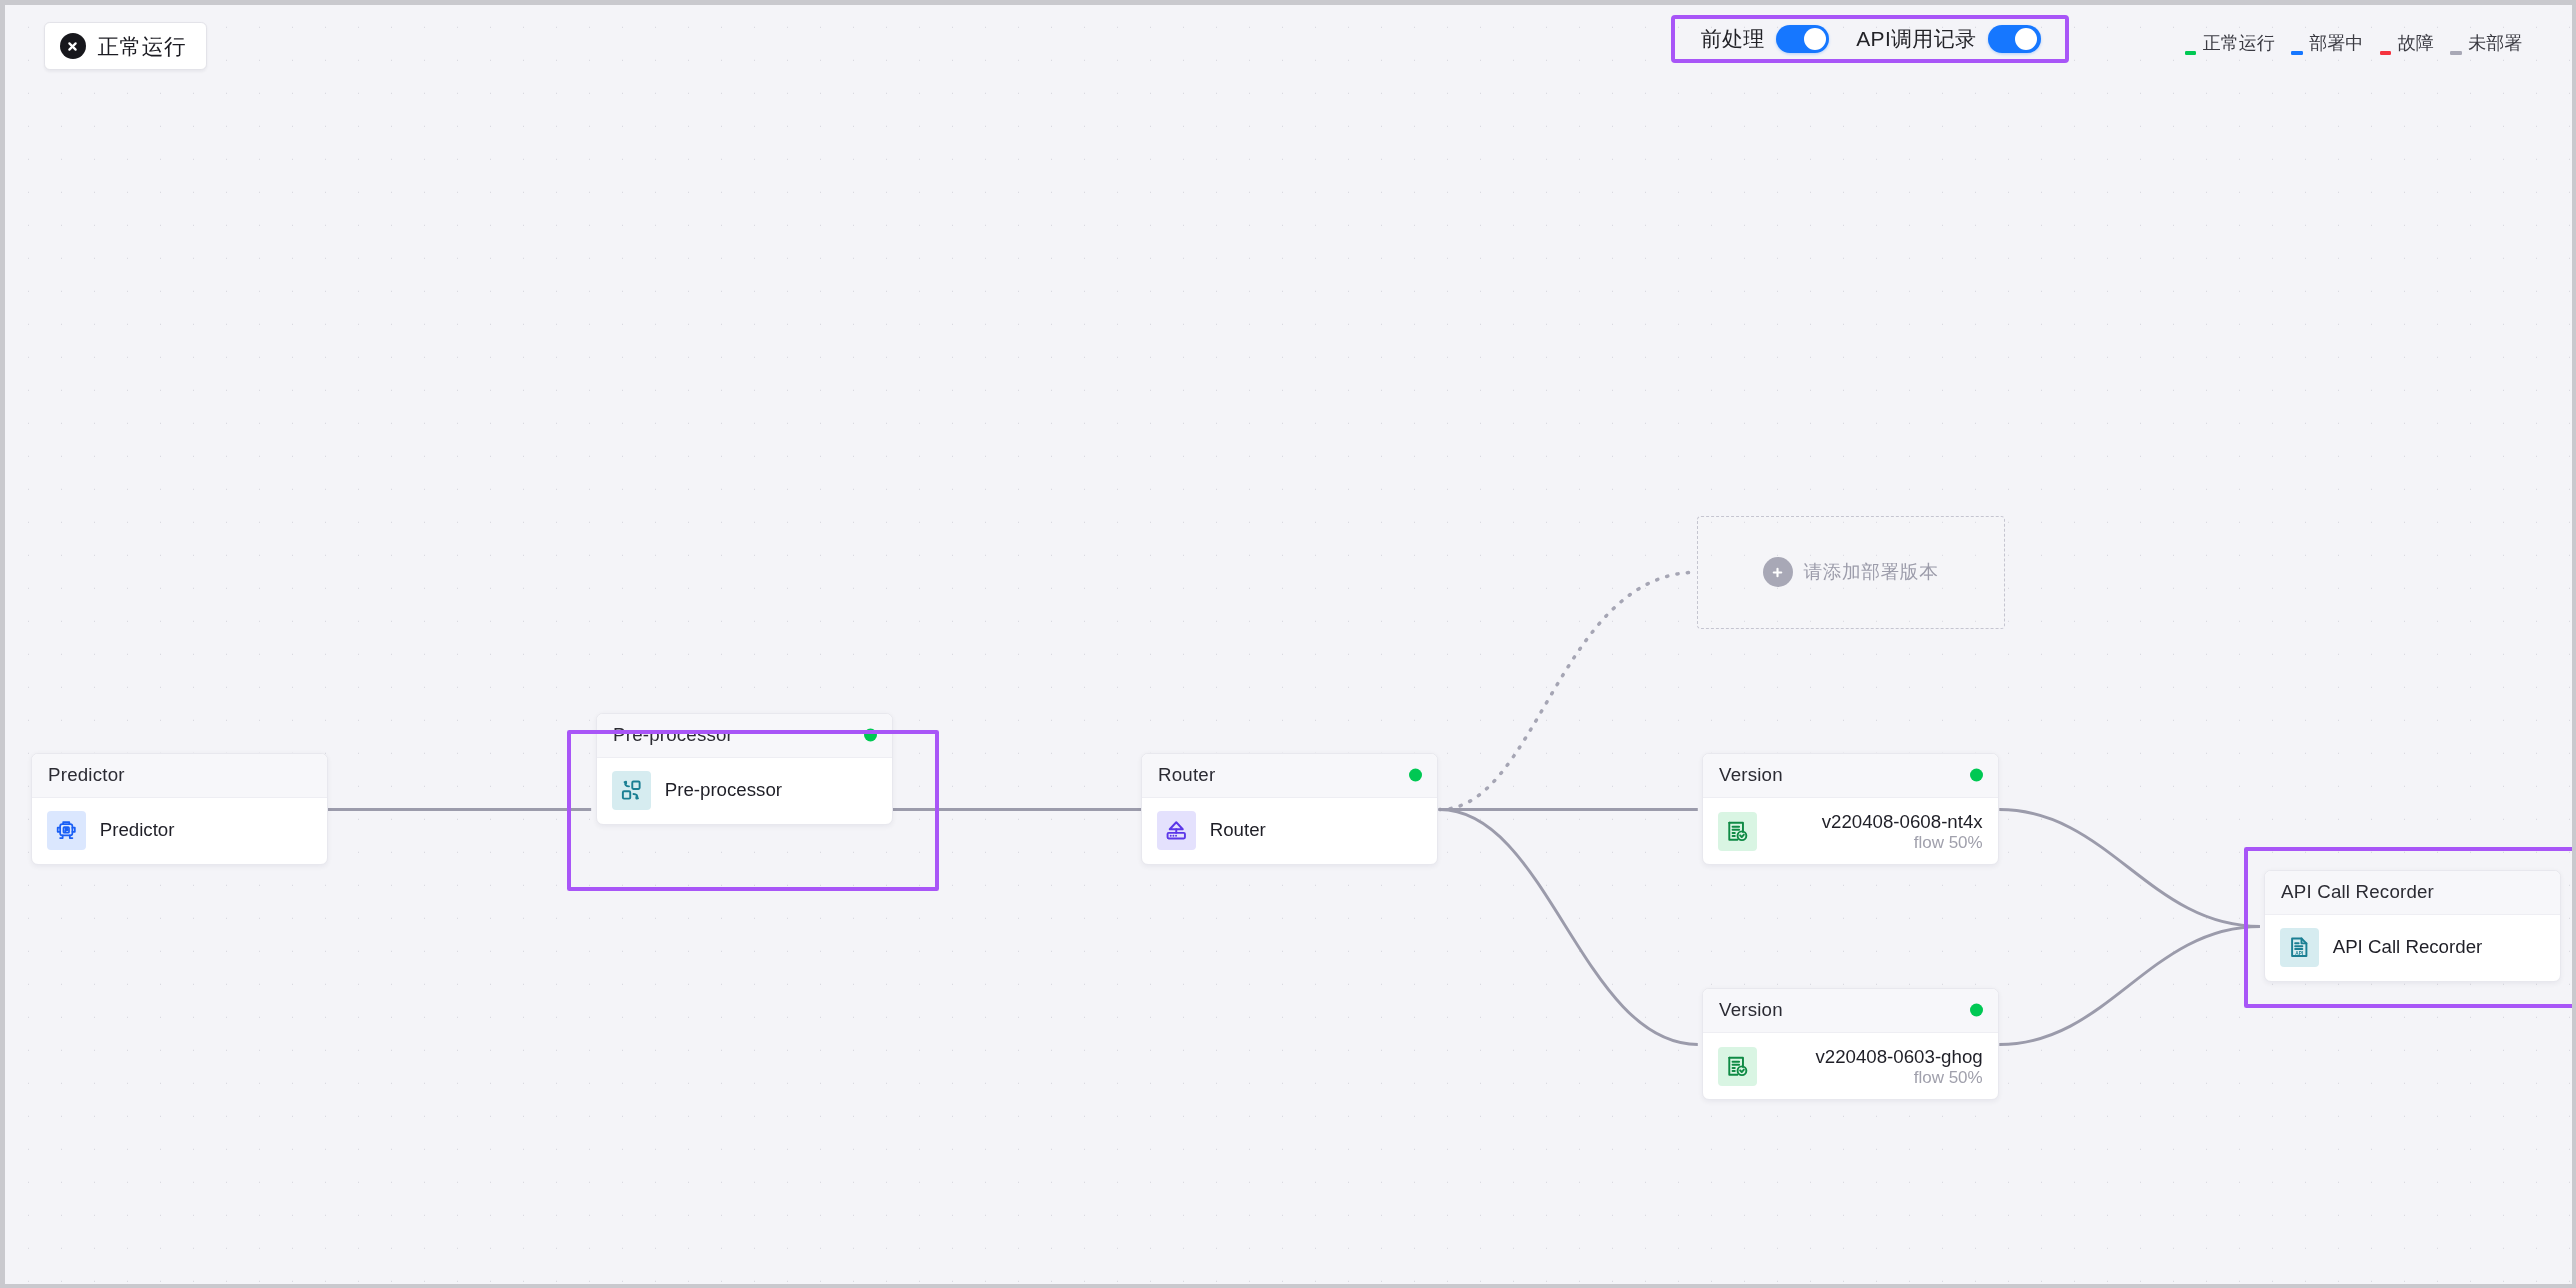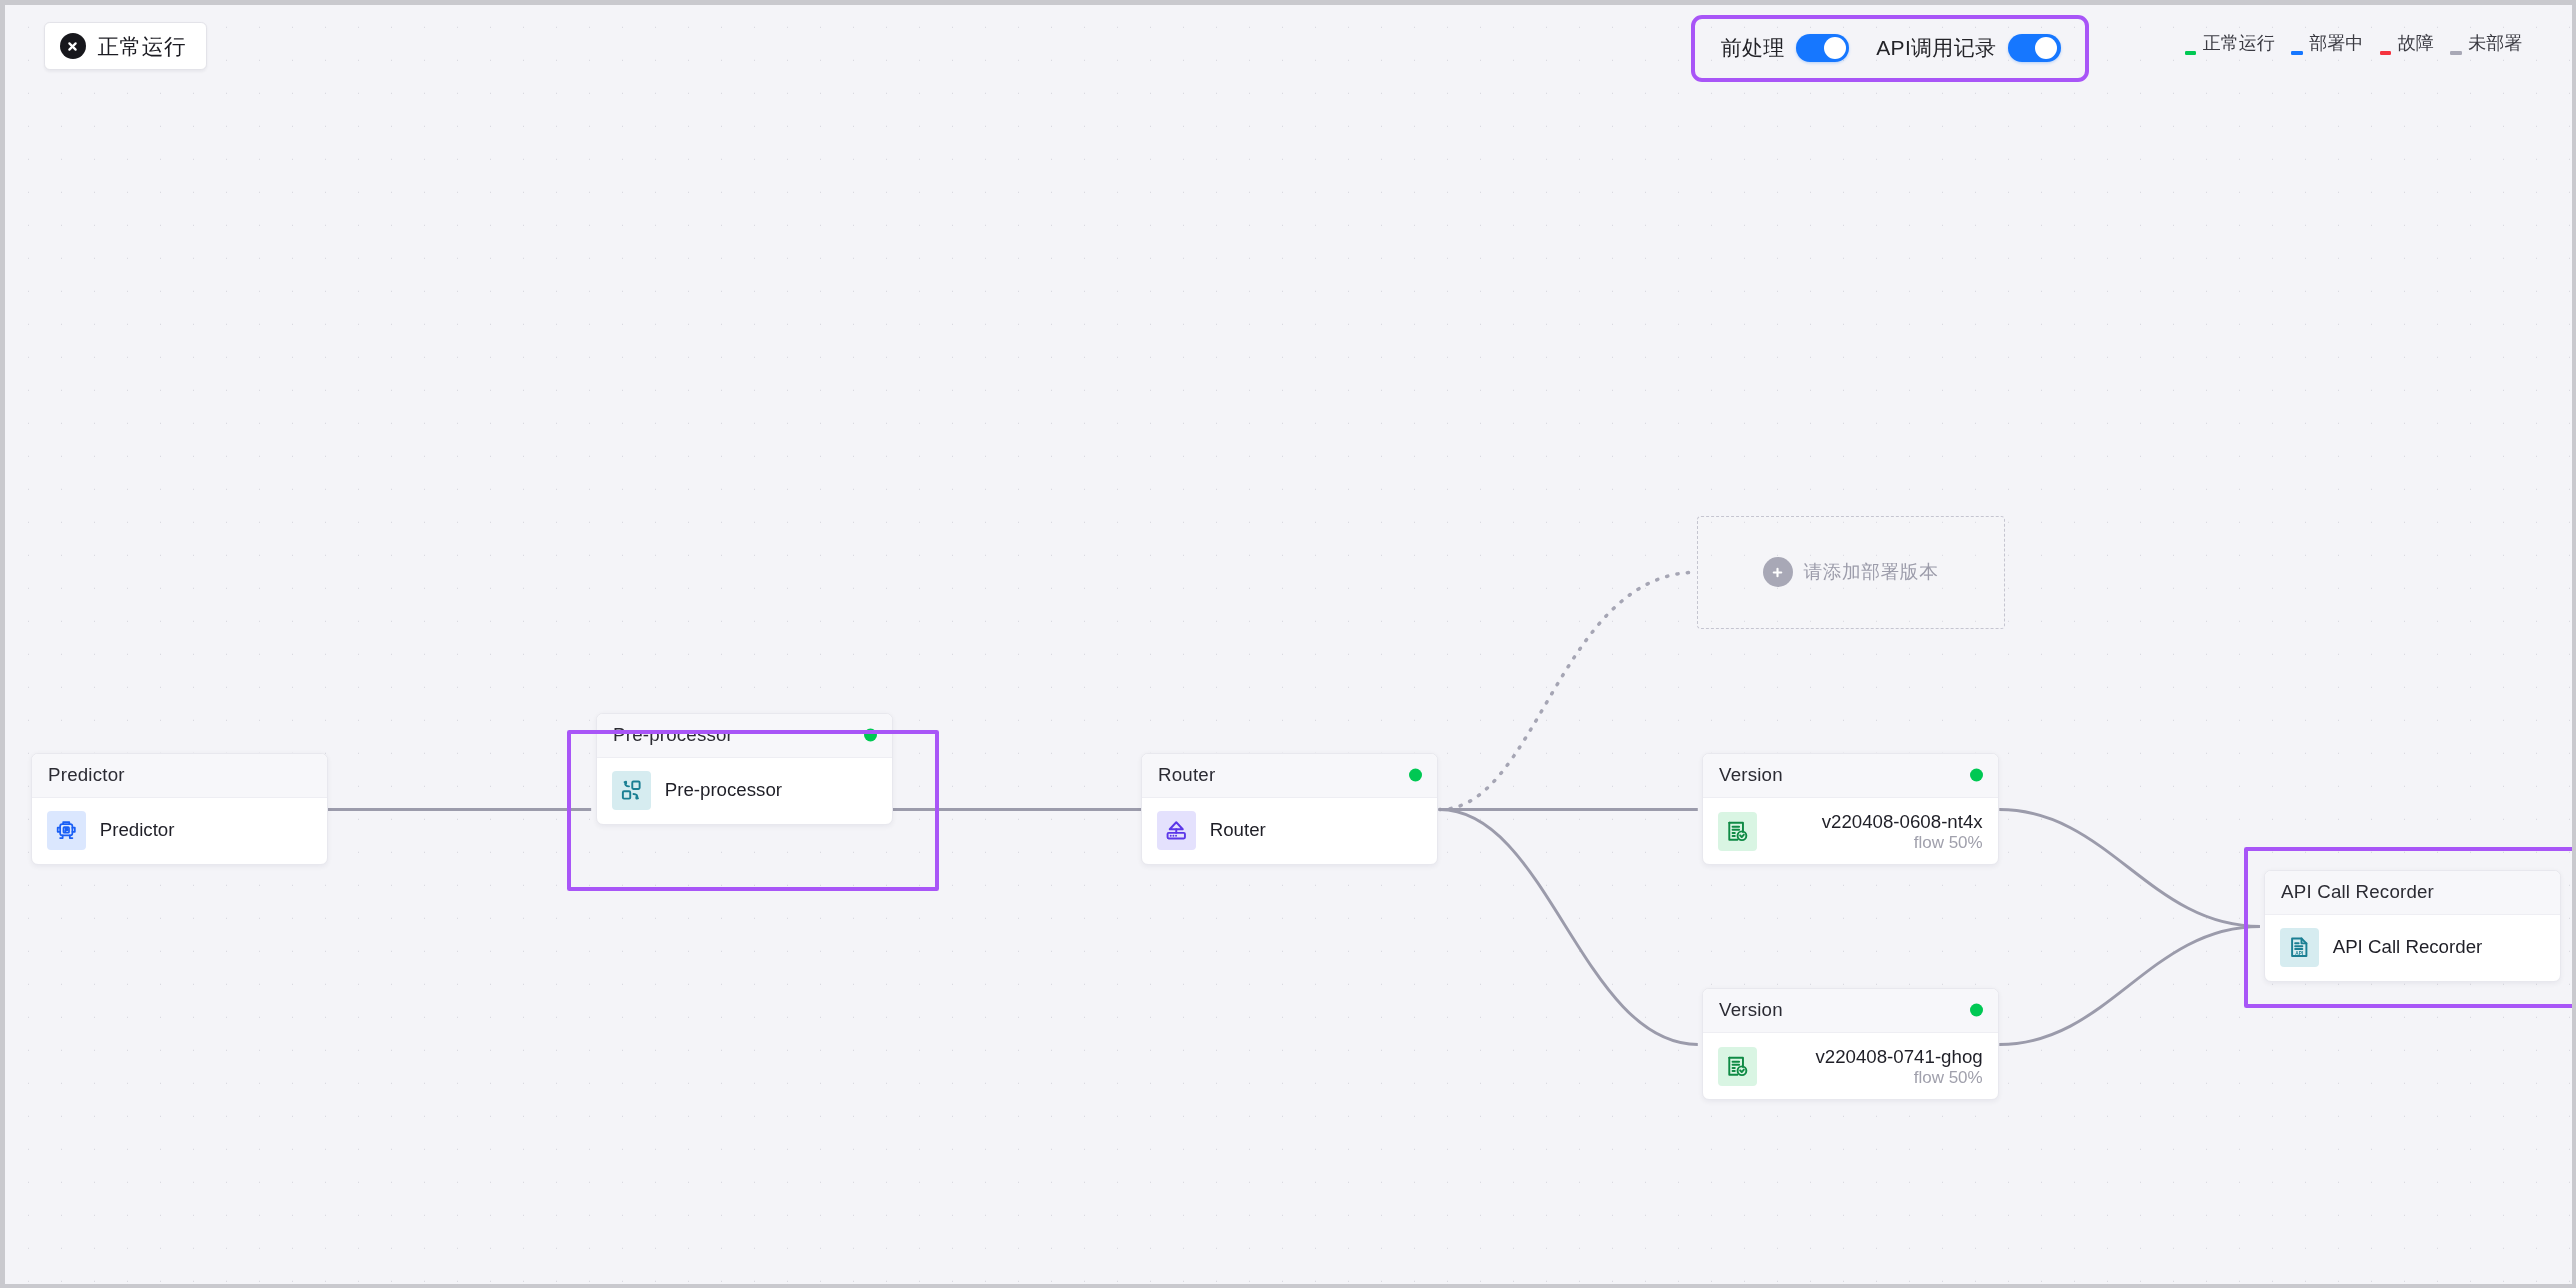--- a/index.html
+++ b/index.html
@@ -73,29 +73,28 @@
     align-items: center;
     justify-content: center;
     flex: 0 0 auto;
   }
   .close-icon-circle svg { display:block; }
 
   
   #toggle-group {
     position: absolute;
     left: 1666px; top: 10px;
-    height: 67px;
+    height: 48px;
     display: flex;
     align-items: center;
     gap: 27px;
     padding: 0 24.5px 0 26px;
     border: 4.1px solid #a855f7;
-    border-radius: 11px;
+    border-radius: 4px;
     white-space: nowrap;
-    margin-left: 20px;
   }
   .toggle-item {
     display: flex;
     align-items: center;
     gap: 11.7px;
     cursor: pointer;
   }
   .toggle-label {
     font-size: 21px;
     color: #232328;
@@ -424,21 +423,21 @@
           <svg width="24.5" height="24.5" viewBox="0 0 24 24" fill="none" stroke="#0f8a45" stroke-width="1.9" stroke-linecap="round" stroke-linejoin="round">
             <path d="M4.2 3.6 h13.4 v9.2"></path>
             <path d="M4.2 3.6 v16.8 h8"></path>
             <path d="M7.4 7.6 h6.4 M7.4 10.6 h6.4"></path>
             <path d="M7.4 13.8 h2.2 M7.4 16.6 h2.2"></path>
             <circle cx="16.6" cy="16.4" r="4.3"></circle>
             <path d="M14.8 16 l1.6 1.7 l2.1 -2.4"></path>
           </svg>
         </span>
         <span class="node-text">
-          <span class="node-label">v220408-0741-ghog</span>
+          <span class="node-label">v220408-0603-ghog</span>
           <span class="node-sub">flow 50%</span>
         </span>
       </div>
     </div>
 
     <div class="node" id="node-recorder">
       <div class="node-header">
         <span class="node-title">API Call Recorder</span>
       </div>
       <div class="node-body">

